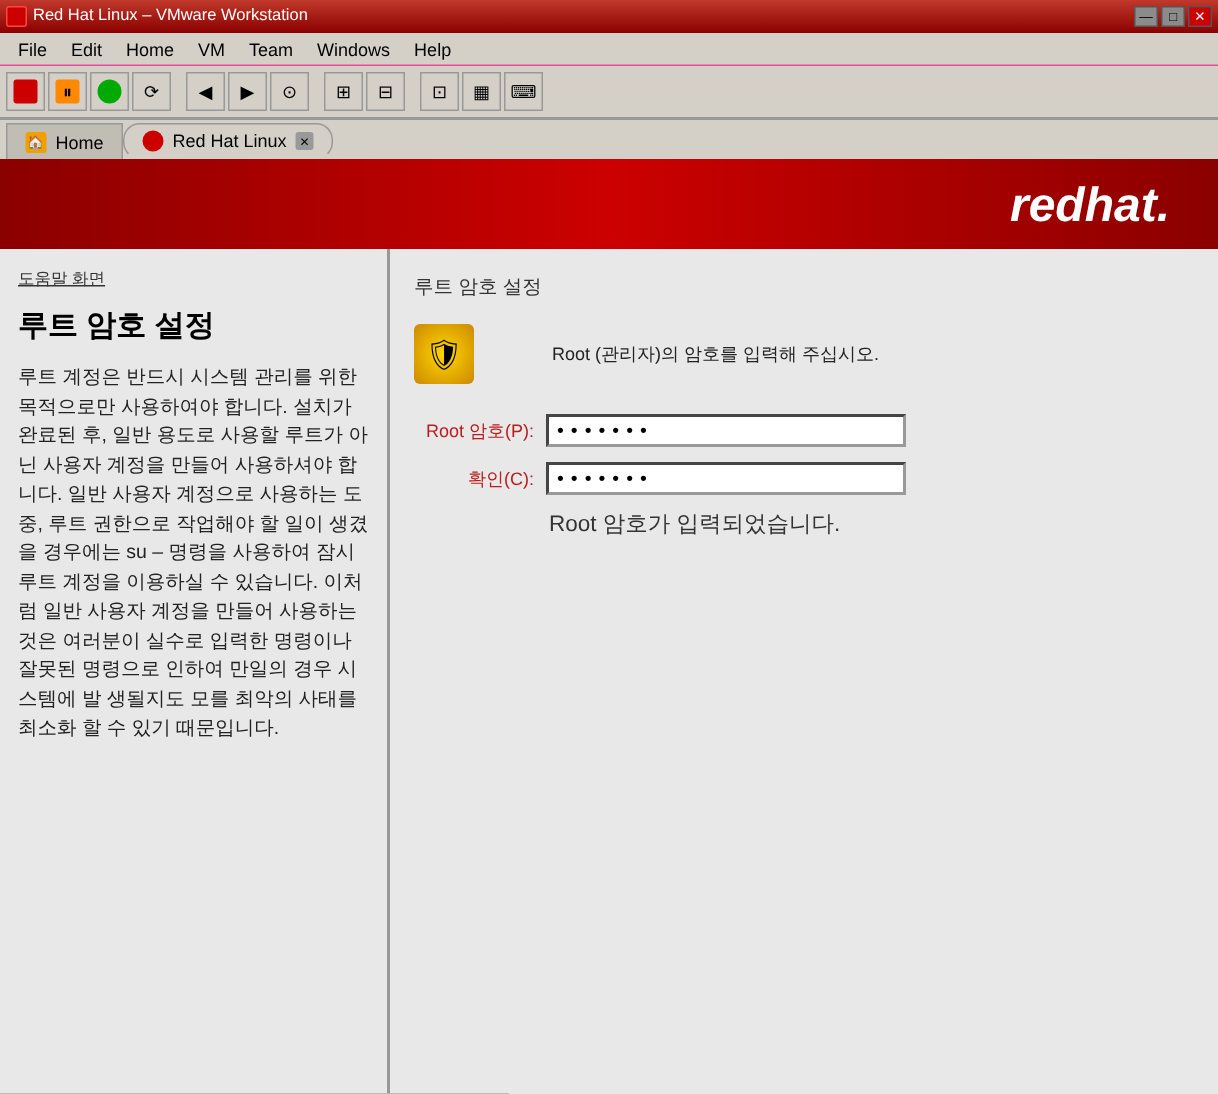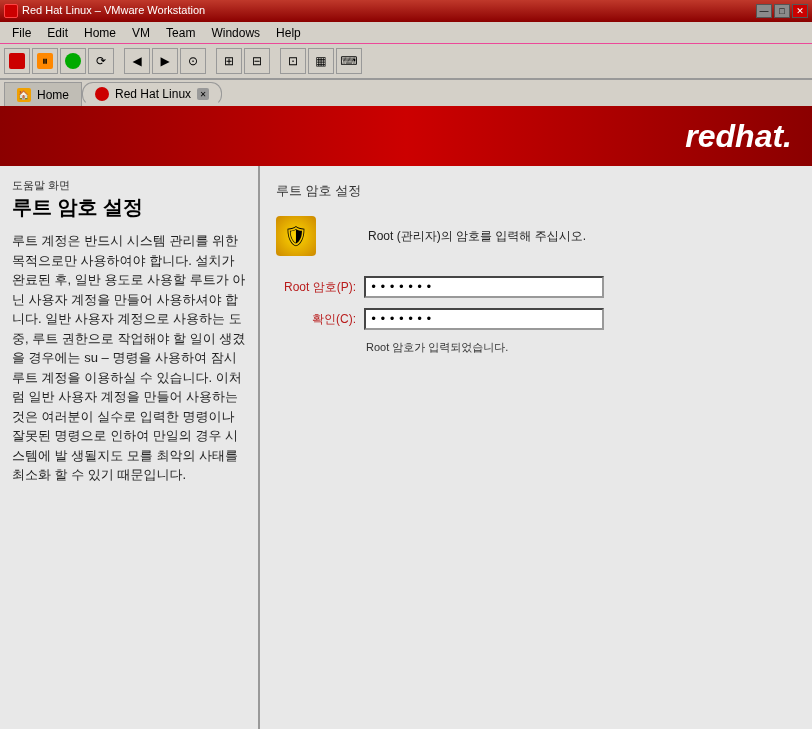--- a/index.html
+++ b/index.html
@@ -102,21 +102,21 @@
       cursor: pointer;
     }
 
     
     .rh-header {
       background: linear-gradient(to right, #8b0000, #cc0000, #8b0000);
       height: 60px;
       display: flex;
       align-items: center;
       justify-content: flex-end;
-      padding-right: 20px;
+      padding-right: 32px;
     }
     .rh-logo {
       color: white;
       font-size: 32px;
       font-weight: bold;
       font-style: italic;
     }
 
     
     .main-panel {
@@ -130,22 +130,23 @@
     .left-panel {
       width: 260px;
       background: #e8e8e8;
       padding: 12px;
       border-right: 2px solid #999;
       overflow: hidden;
     }
     .help-label {
       font-size: 11px;
       color: #333;
-      margin-bottom: 2px;
+      margin-bottom: 12px;
       font-weight: normal;
+      text-decoration: underline;
     }
     .help-title {
       font-size: 20px;
       font-weight: bold;
       color: #000;
       margin-bottom: 12px;
       line-height: 1.2;
     }
     .help-text {
       font-size: 13px;
@@ -197,21 +198,21 @@
       width: 240px;
       height: 22px;
       background: white;
       border: 2px inset #999;
       padding: 2px 4px;
       font-size: 12px;
       font-family: monospace;
       letter-spacing: 2px;
     }
     .password-msg {
-      font-size: 11px;
+      font-size: 15px;
       color: #333;
       margin-left: 90px;
       margin-top: 4px;
     }
 
     
     .tb-red { background: #cc0000; width: 16px; height: 16px; border-radius: 2px; }
     .tb-green { background: #00aa00; width: 16px; height: 16px; border-radius: 50%; }
 
     .vm-wrapper {

